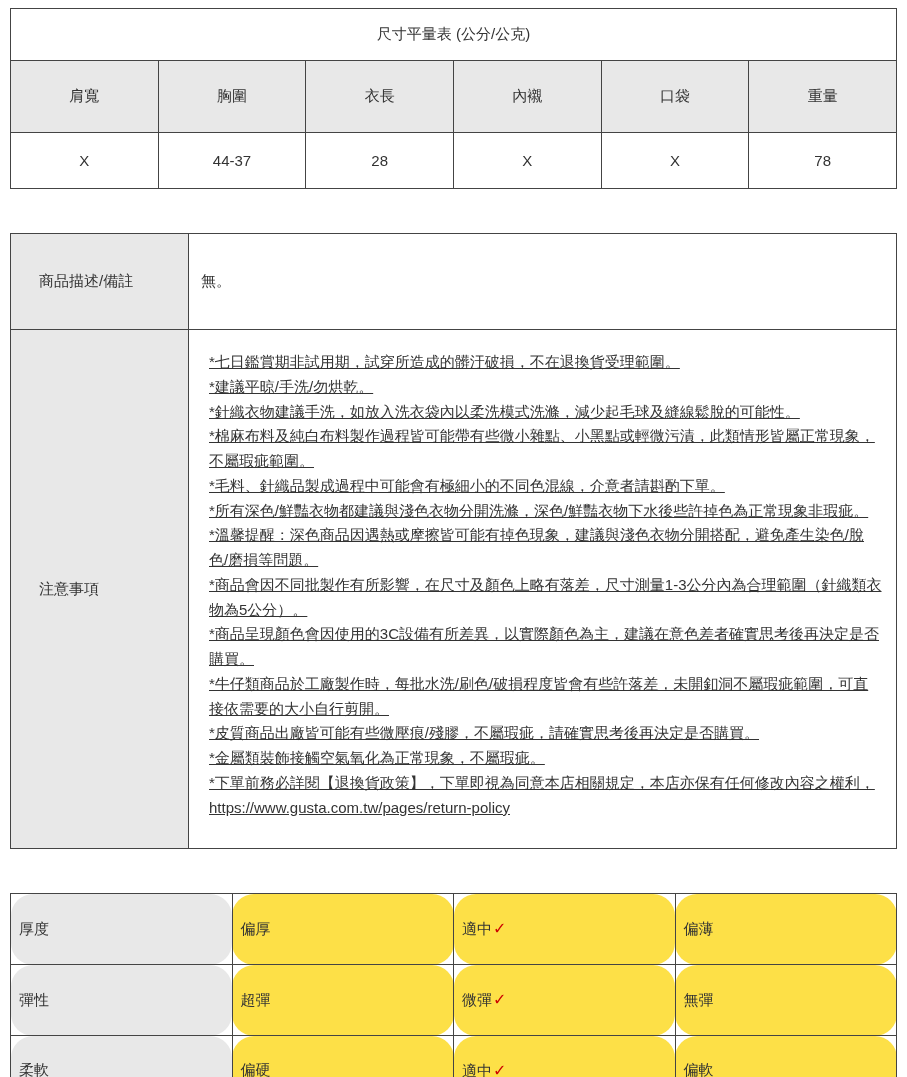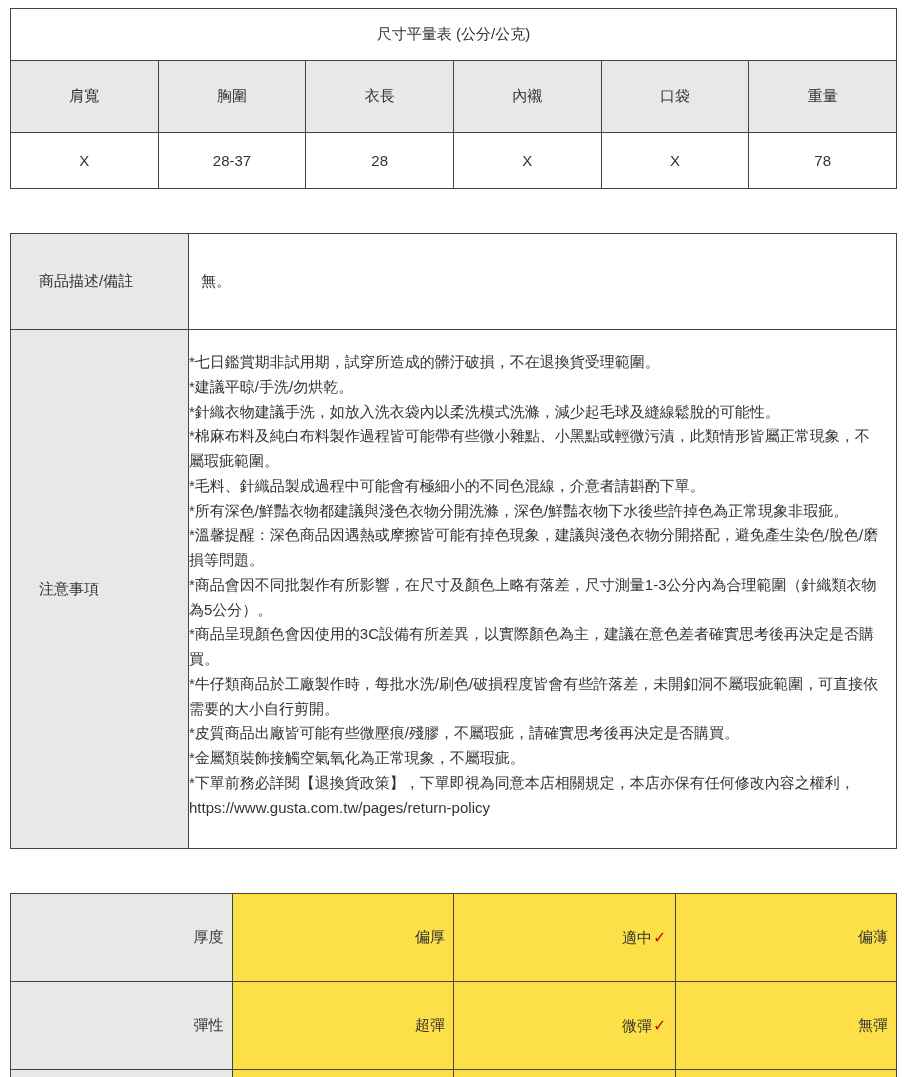--- a/index.html
+++ b/index.html
@@ -52,30 +52,32 @@
     padding-left: 28px;
     vertical-align: middle;
   }
   .info-table .desc-row td { height: 96px; }
   .info-table .content-cell {
     background: #ffffff;
     text-align: left;
     padding: 10px 12px;
   }
   .info-table .notes-cell {
-    padding: 20px 14px 28px 0;
+    padding: 20px 14px 28px 20px;
     line-height: 1.65;
     white-space: pre-line;
     vertical-align: top;
+    text-decoration: underline;
   }
   
   .attr-table { border-bottom: 3px solid #222; }
   .attr-table td {
-    height: 88px;
-    text-align: right;
+    height: 71px;
+    text-align: left;
+    border-radius: 22px;
   }
   .attr-table .label-cell {
     background: #e8e8e8;
   }
   .attr-table .option-cell {
     background: #fde047;
   }
   .check {
     color: #cc0000;
     font-weight: bold;
@@ -96,21 +98,21 @@
       <tr class="head-row">
         <td>肩寬</td>
         <td>胸圍</td>
         <td>衣長</td>
         <td>內襯</td>
         <td>口袋</td>
         <td>重量</td>
       </tr>
       <tr class="value-row">
         <td>X</td>
-        <td>28-37</td>
+        <td>44-37</td>
         <td>28</td>
         <td>X</td>
         <td>X</td>
         <td>78</td>
       </tr>
     </tbody>
   </table>
 
   <table class="info-table">
     <tbody>

